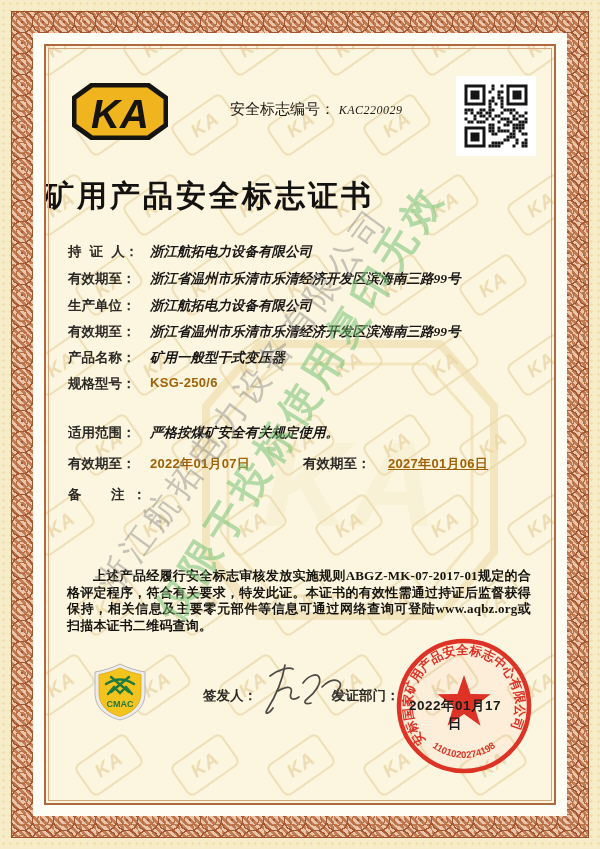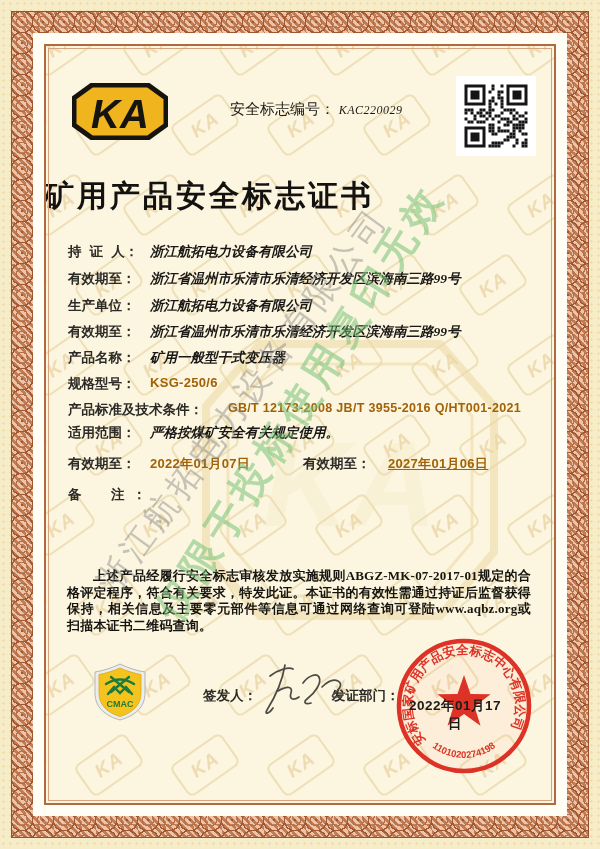--- a/index.html
+++ b/index.html
@@ -307,24 +307,20 @@
       <span class="v kai">浙江省温州市乐清市乐清经济开发区滨海南三路99号</span>
     </div>
     <div class="row" style="top:305px">
       <span class="l">产品名称：</span>
       <span class="v kai">矿用一般型干式变压器</span>
     </div>
     <div class="row" style="top:331px">
       <span class="l">规格型号：</span>
       <span class="v hei">KSG-250/6</span>
     </div>
-    <div class="row" style="top:357px">
-      <span class="l">产品标准及技术条件：</span>
-      <span class="v std hei" style="font-size:12.5px">GB/T 12173-2008 JB/T 3955-2016 Q/HT001-2021</span>
-    </div>
     <div class="row" style="top:380px">
       <span class="l">适用范围：</span>
       <span class="v kai">严格按煤矿安全有关规定使用。</span>
     </div>
 
     <div class="row" style="top:411px">
       <span class="l">有效期至：</span>
       <span class="v hei">2022年01月07日</span>
       <span class="l2">有效期至：</span>
       <span class="v2 hei">2027年01月06日</span>

